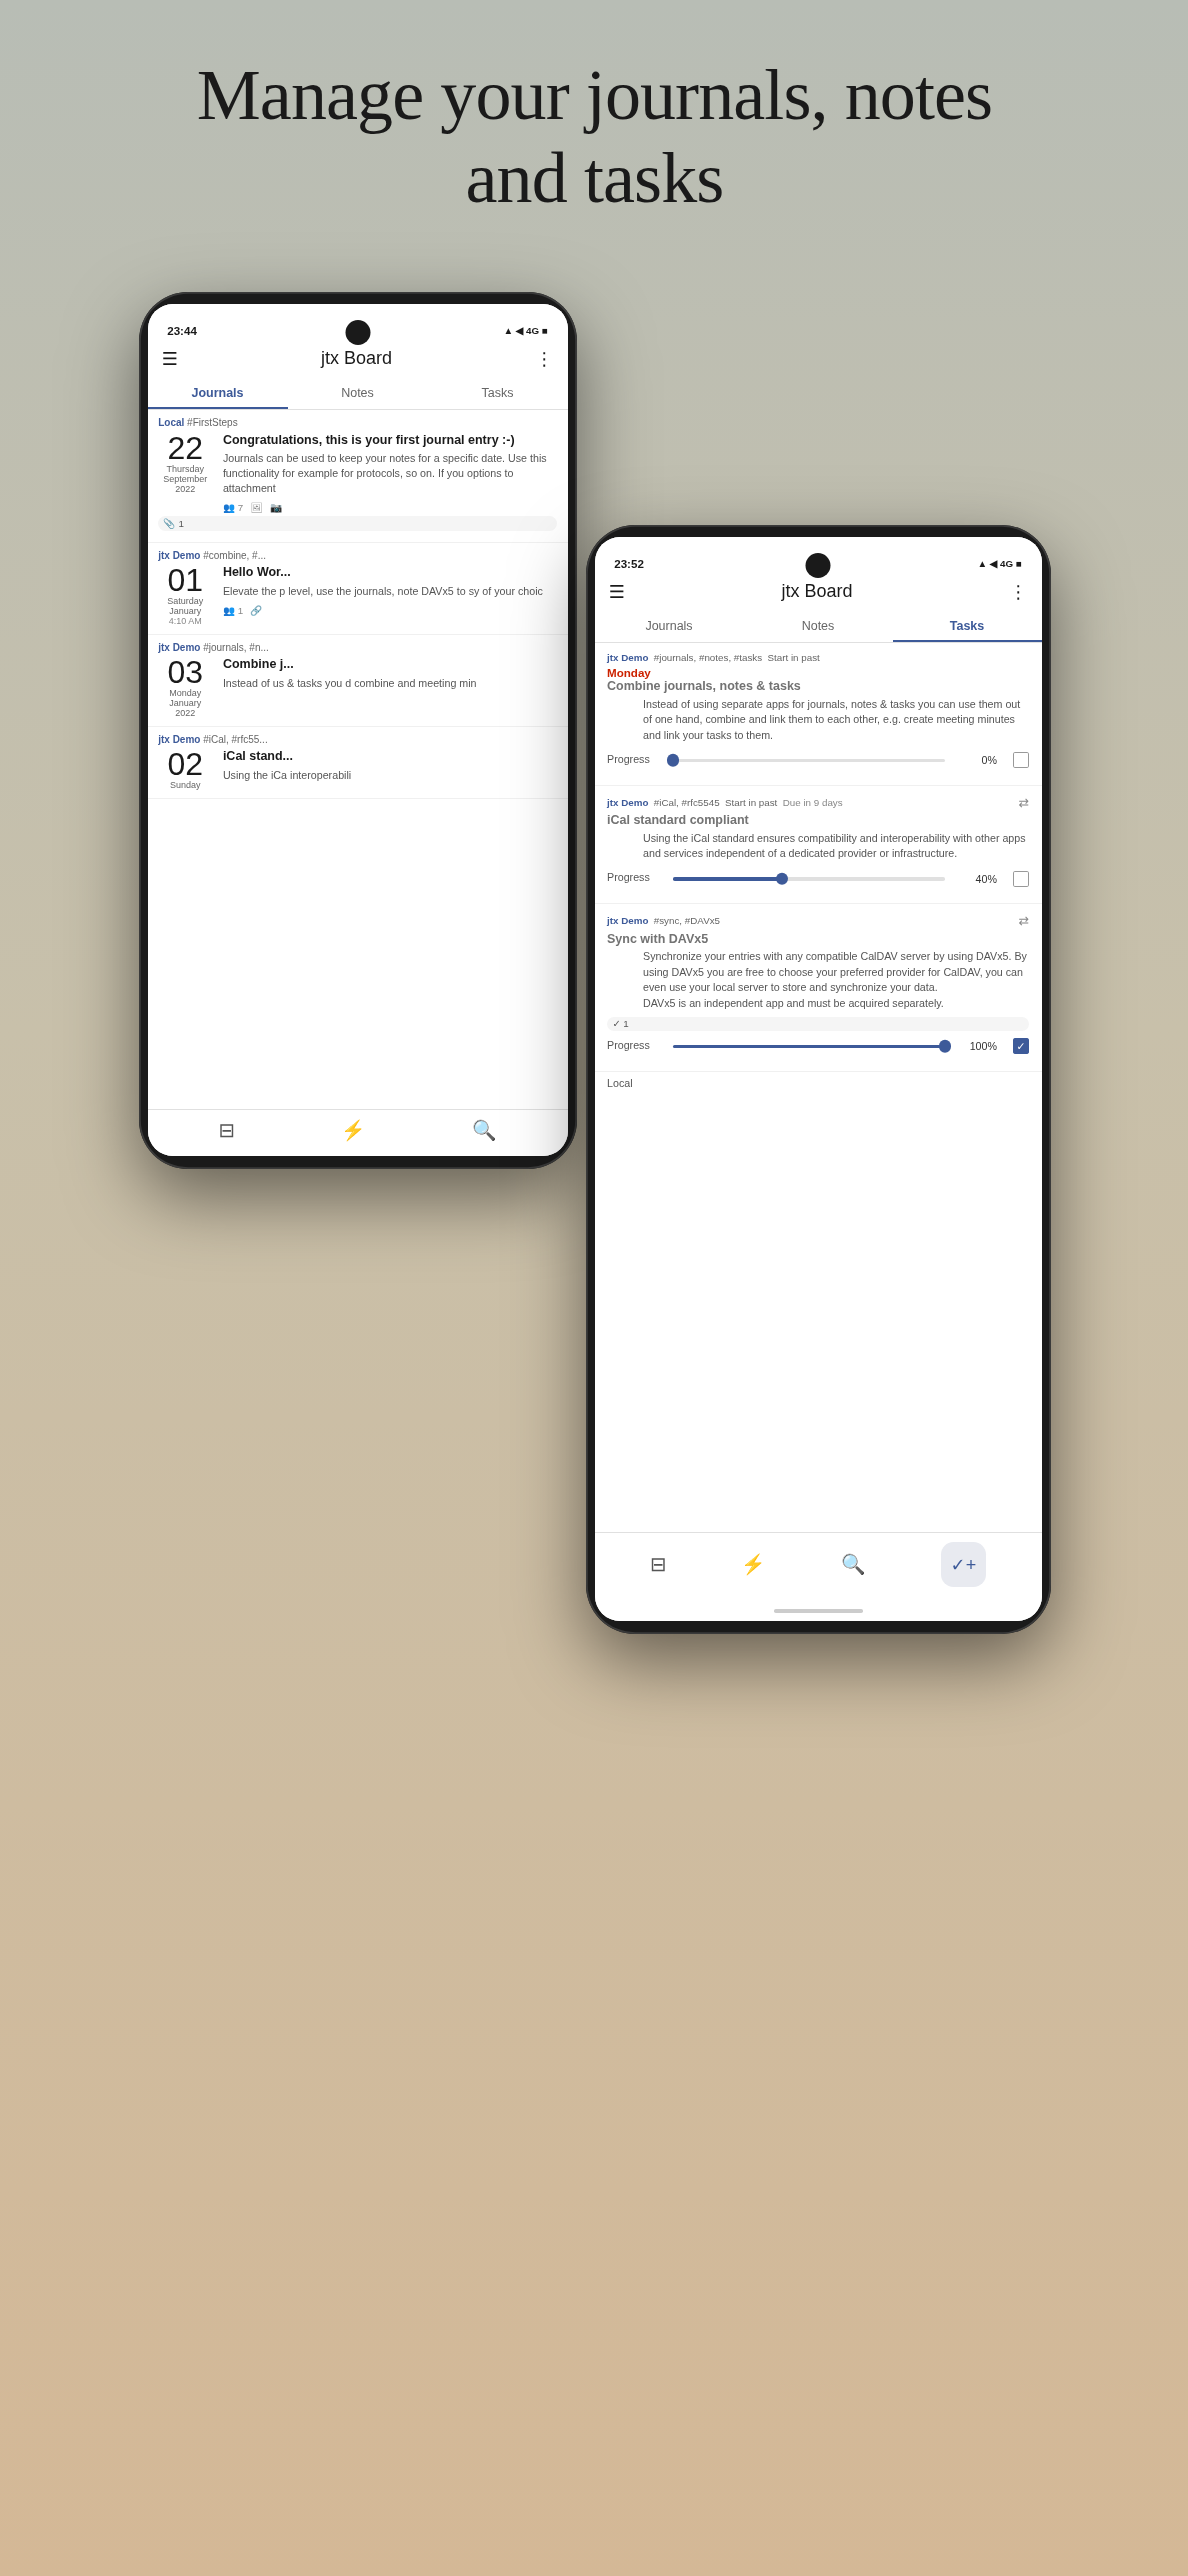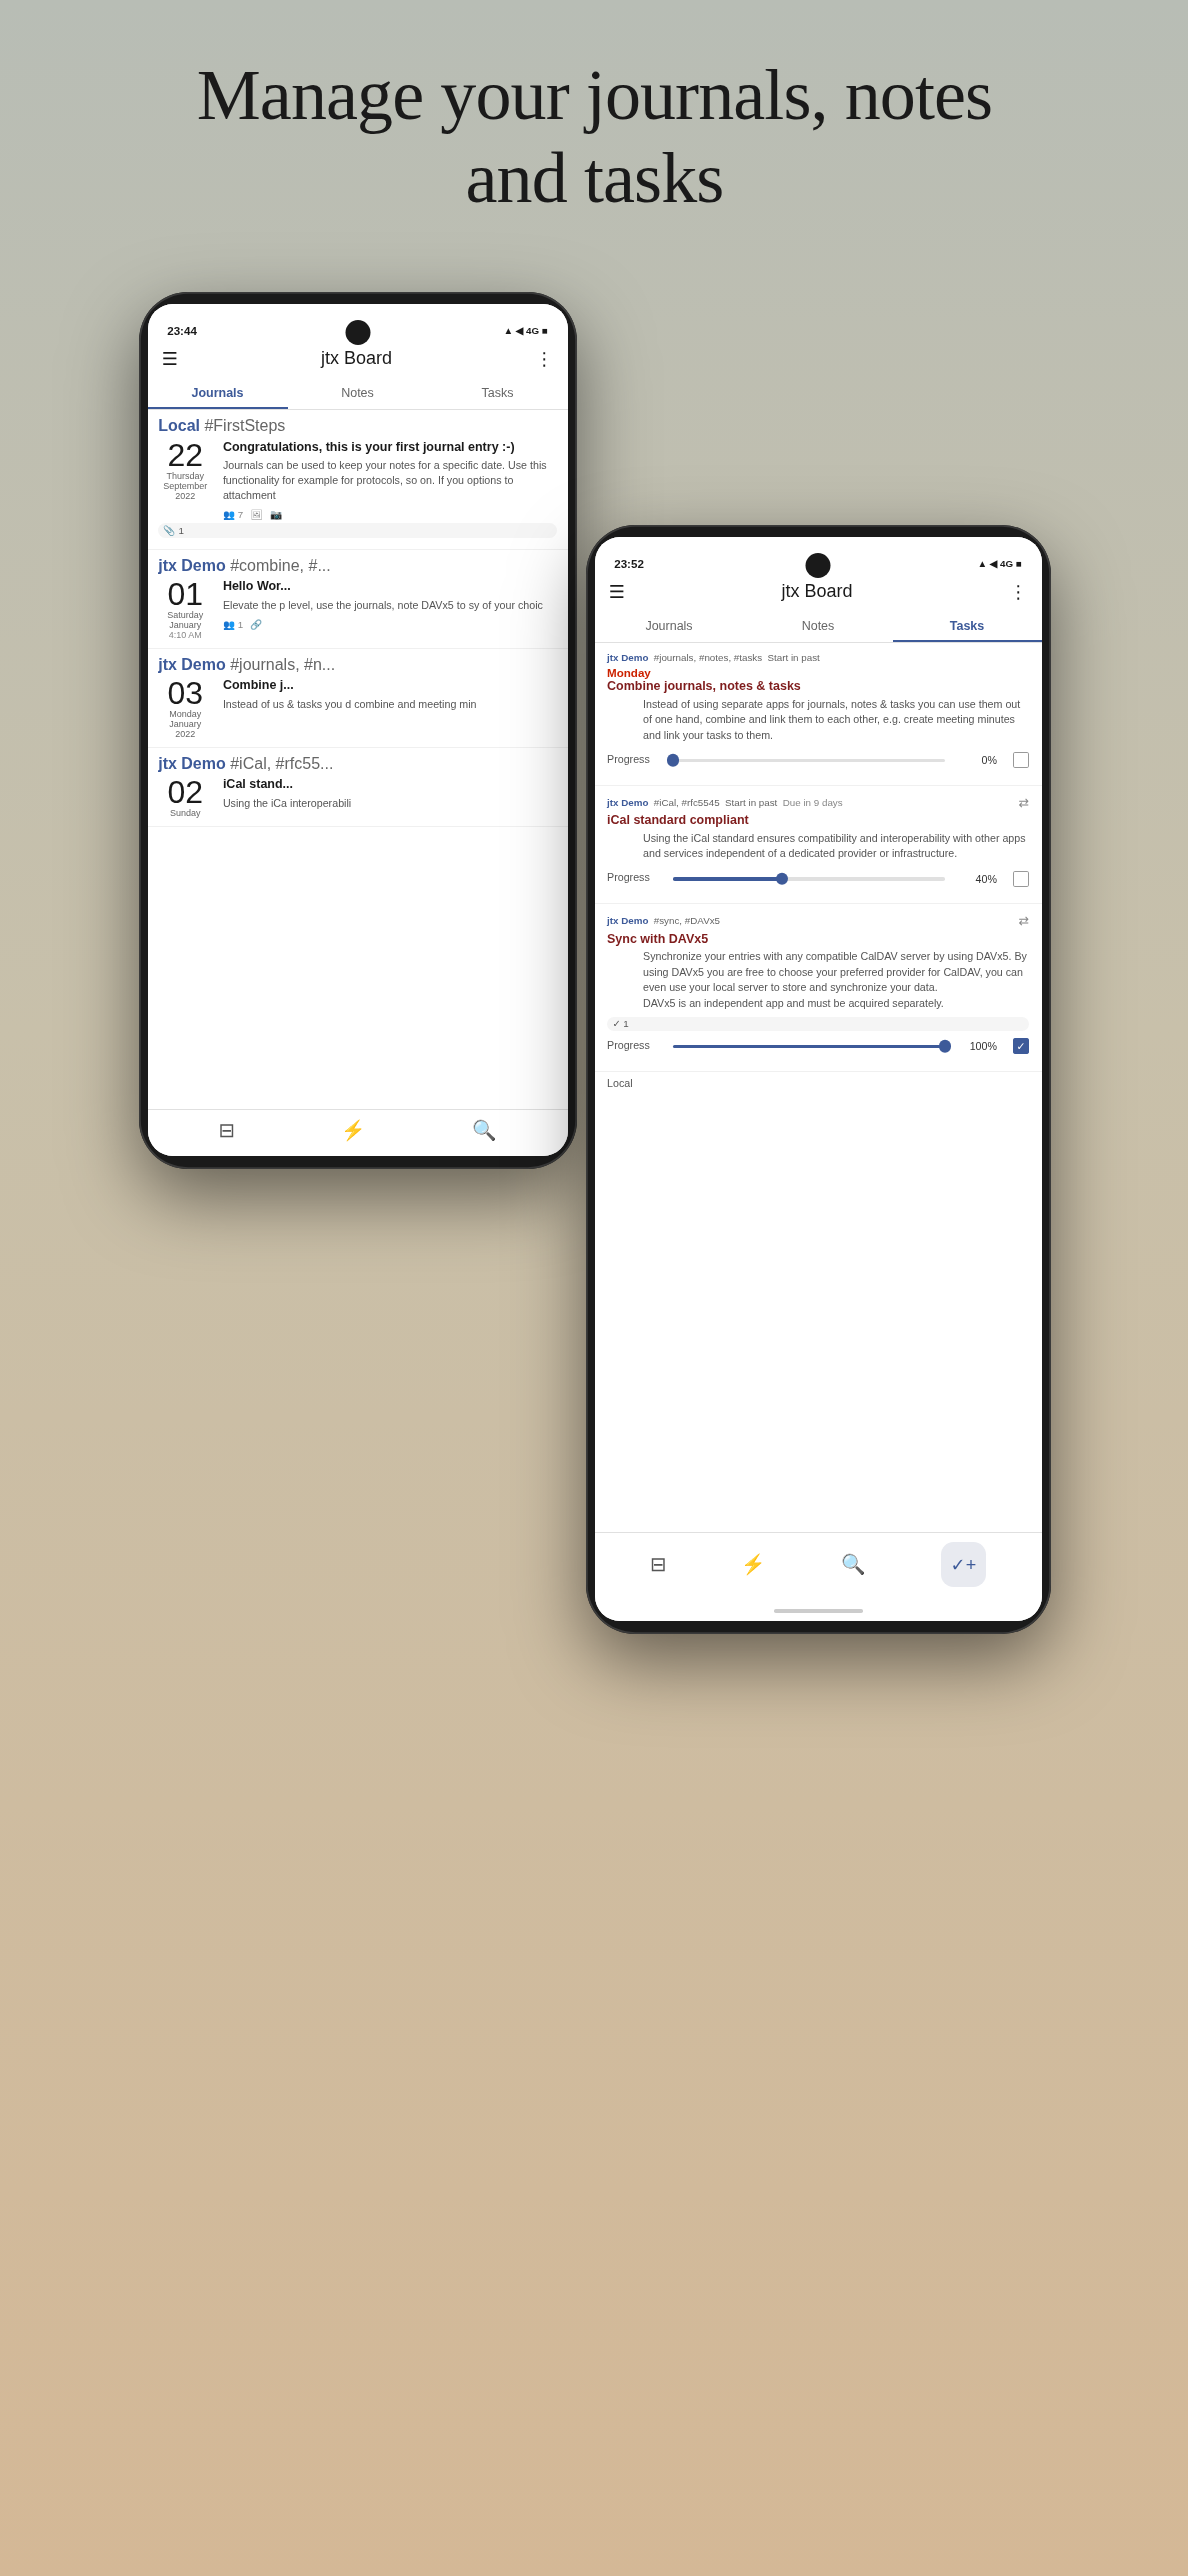--- a/index.html
+++ b/index.html
@@ -155,21 +155,21 @@
       background: #3d5a99;
     }
 
     
     .entry-section {
       border-bottom: 0.9px solid #f0f0f0;
       padding: 7.2px 10.7px;
     }
 
     .entry-tags {
-      font-size: 16px;
+      font-size: 10px;
       color: #666;
       margin-bottom: 3.6px;
     }
 
     .entry-tags .collection {
       color: #3d5a99;
       font-weight: 600;
     }
 
     .entry-row {
@@ -375,21 +375,21 @@
     }
 
     .task-meta .meta-flag {
       font-size: 9.8px;
       color: #666;
     }
 
     .task-title {
       font-size: 12.5px;
       font-weight: 700;
-      color: #7f1d1d;
+      color: #737373;
       margin-bottom: 3.6px;
     }
 
     .task-body {
       font-size: 10.7px;
       color: #555;
       line-height: 1.45;
       margin-bottom: 5.4px;
       margin-left: 36px;
     }

